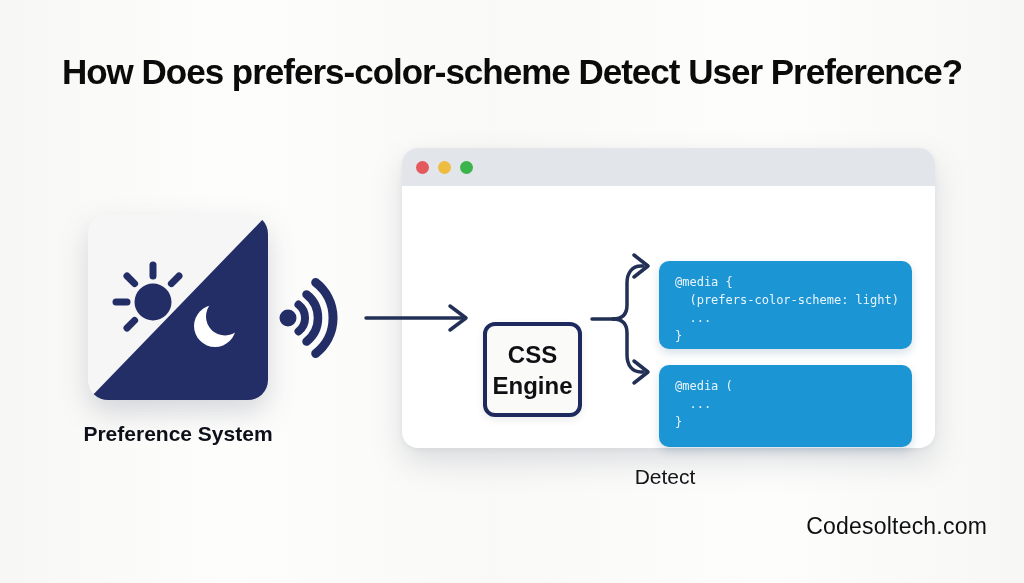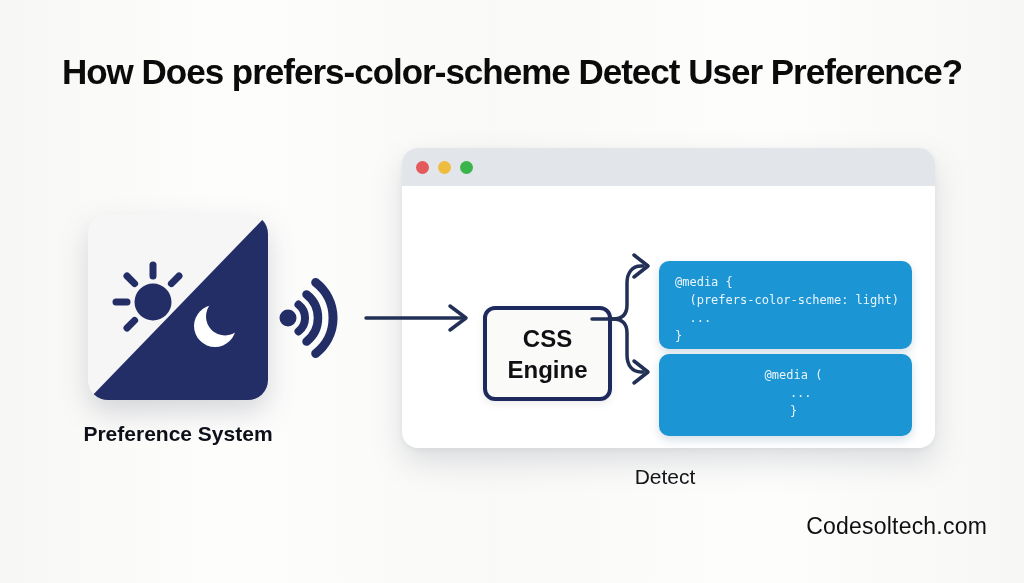--- a/index.html
+++ b/index.html
@@ -33,34 +33,34 @@
     box-shadow:0 14px 30px rgba(110,120,135,0.22),0 2px 6px rgba(0,0,0,0.05);
   }
   .titlebar{
     position:absolute;left:0;top:0;width:100%;height:38px;
     background:#e2e6ea;border-radius:16px 16px 0 0;
     display:flex;align-items:center;padding-left:14px;box-sizing:border-box;gap:9px;
   }
   .dot{width:13px;height:13px;border-radius:50%;display:inline-block;}
   .browser-body{position:absolute;left:0;top:38px;width:100%;height:262px;}
   .css-engine{
-    position:absolute;left:81px;top:120px;width:129px;height:95px;
+    position:absolute;left:81px;top:136px;width:99px;height:95px;
     box-sizing:border-box;border:4px solid #1e2a5e;border-radius:12px;
     background:#fafaf8;box-shadow:0 3px 8px rgba(0,0,0,0.08);
     display:flex;flex-direction:column;align-items:center;justify-content:center;
     font-size:24px;font-weight:600;line-height:31px;color:#101014;
   }
   .code-block{
     position:absolute;left:257px;width:253px;
     border-radius:10px;box-sizing:border-box;
     padding:12px 0 0 16px;
     box-shadow:0 4px 10px rgba(20,80,120,0.18);
   }
   .block1{top:75px;height:88px;}
-  .block2{top:168px;height:82px;text-align:center;}
+  .block2{top:179px;height:82px;}
   .code-line{
     white-space:pre;
     font-family:"DejaVu Sans Mono",monospace;
     font-size:12px;line-height:18px;color:#eaf5fb;
   }
   
   .overlay{position:absolute;left:0;top:0;width:1024px;height:583px;pointer-events:none;}
   
   .browser-label{
     position:absolute;left:565px;top:465px;width:200px;

